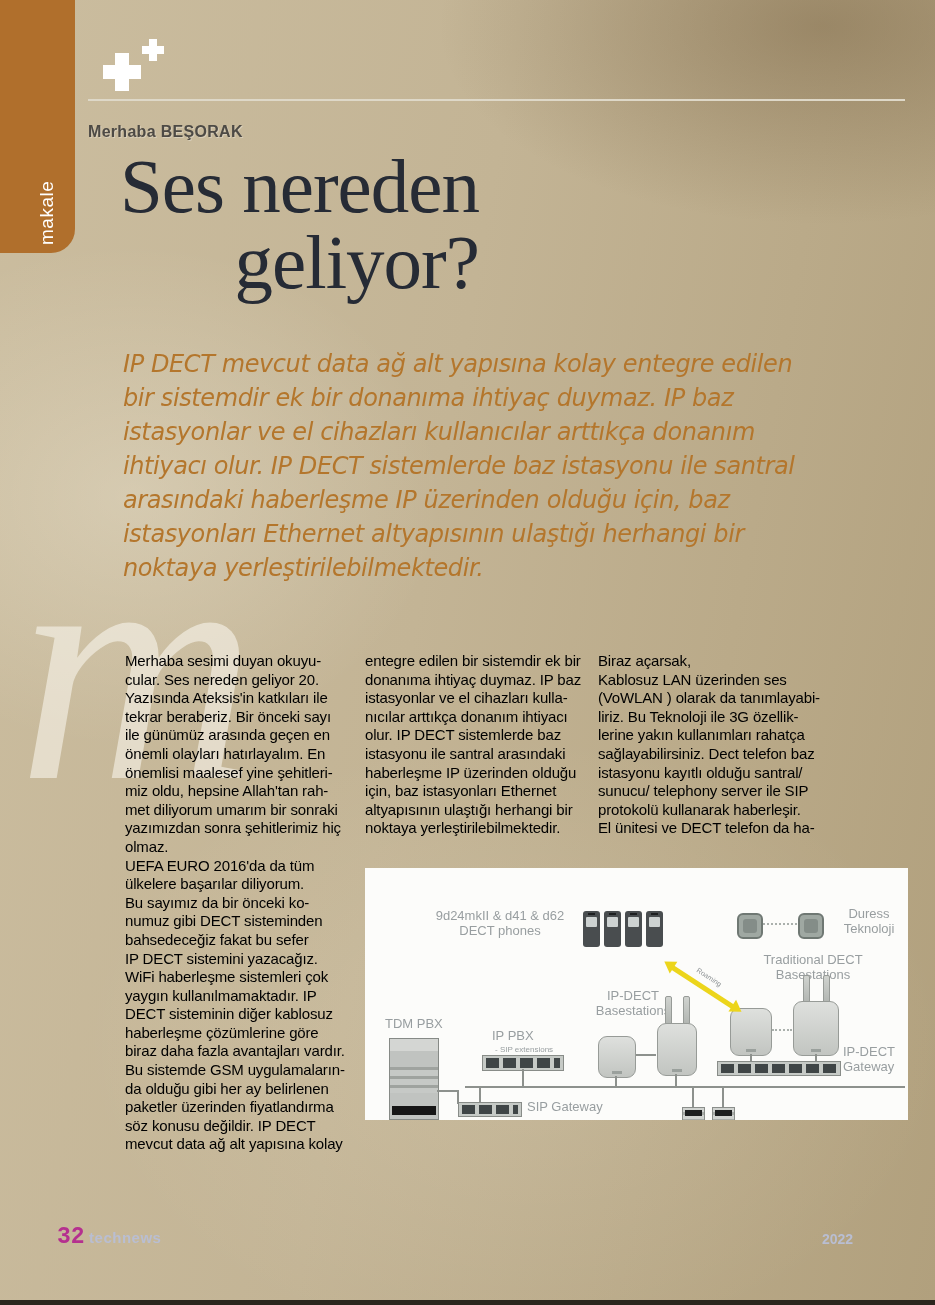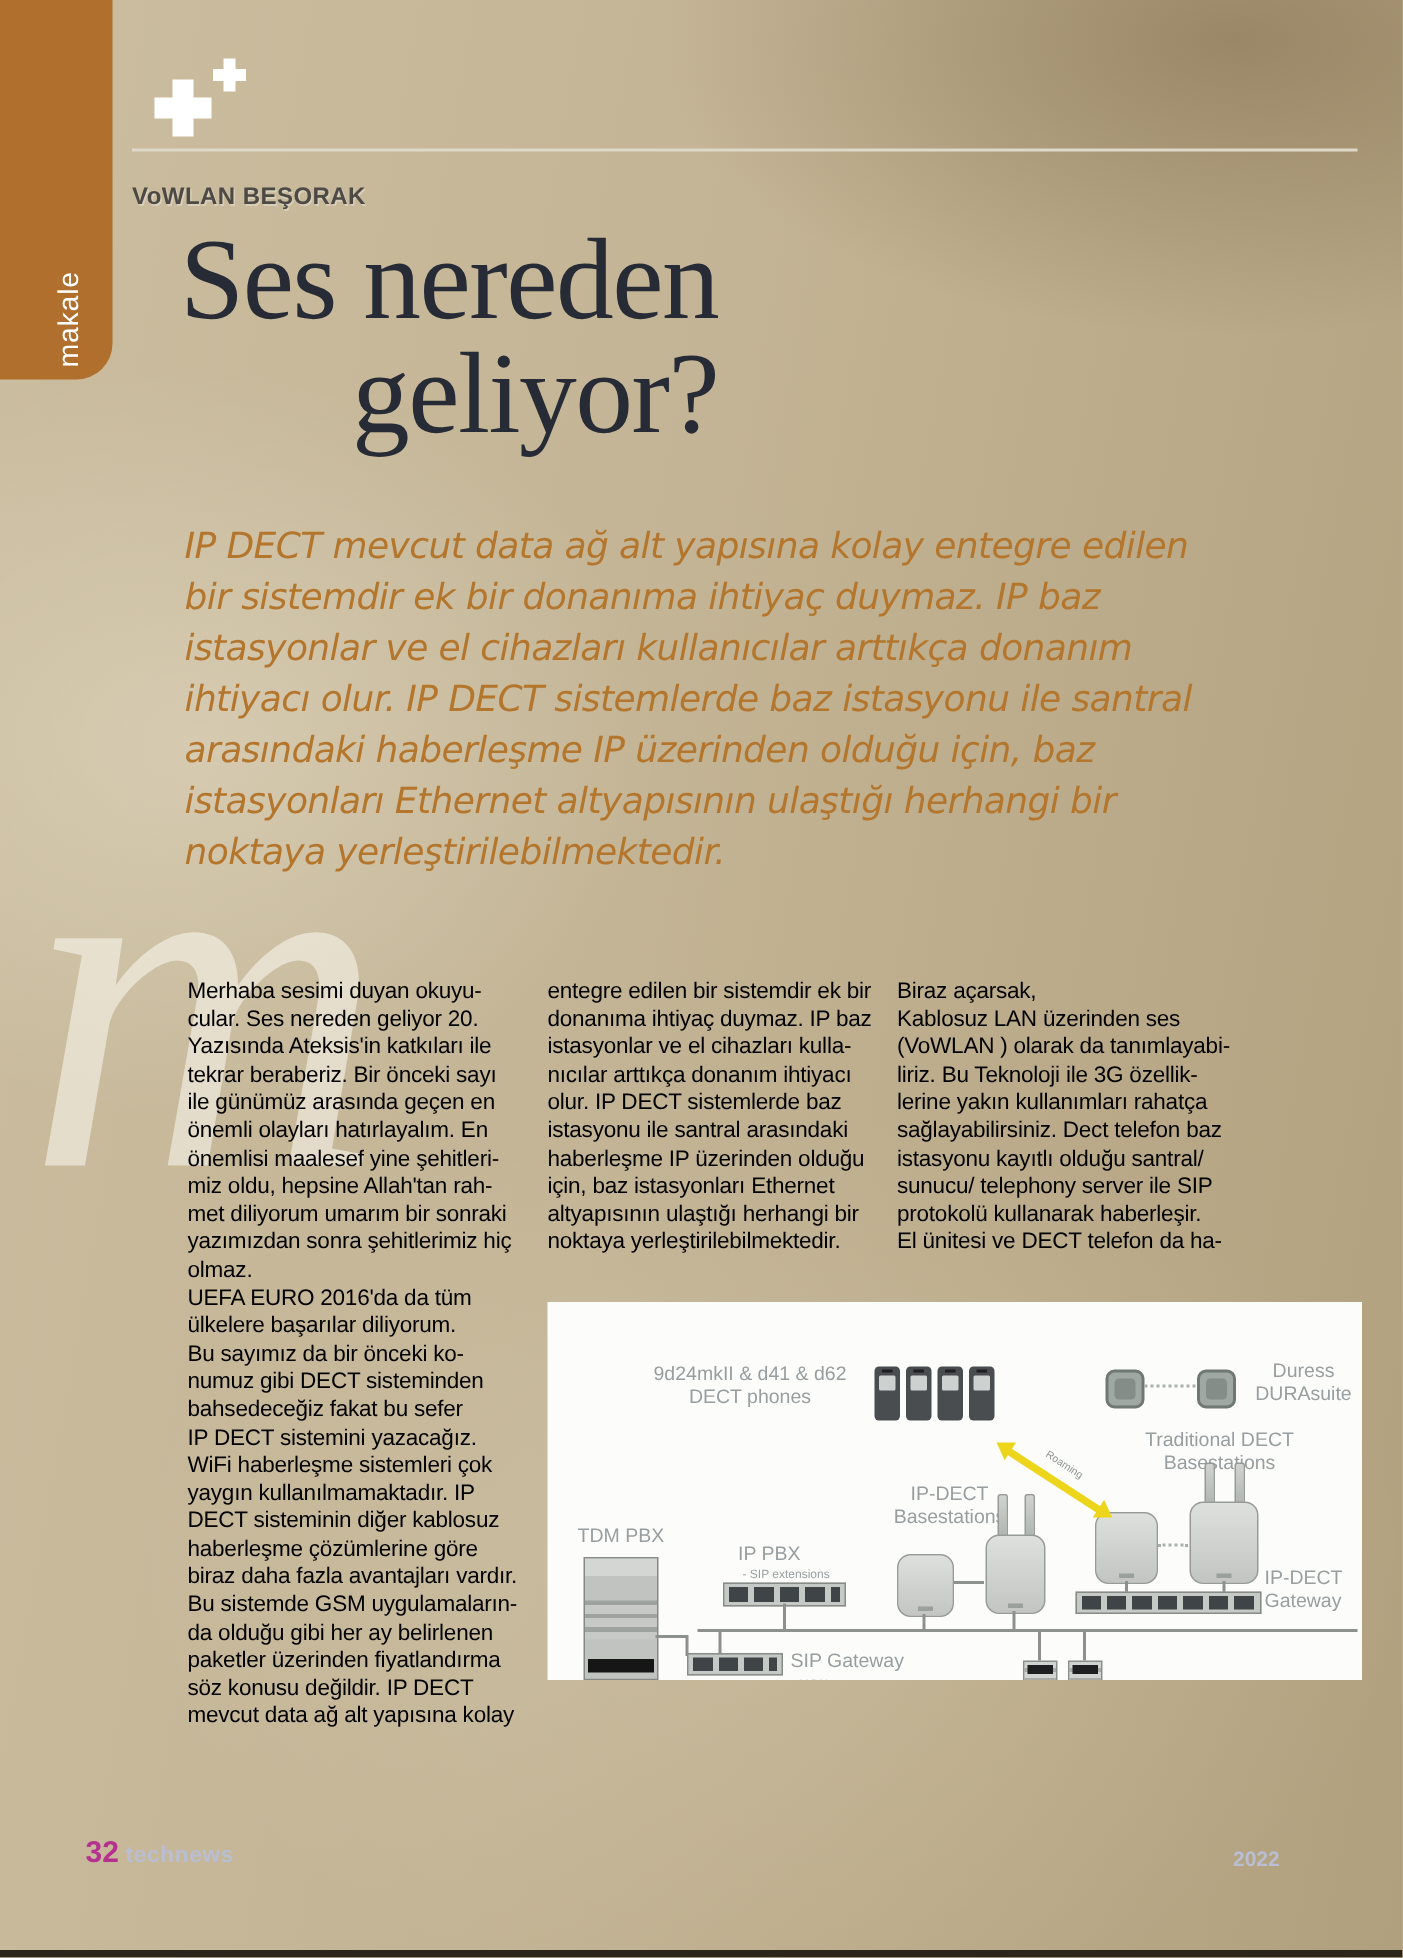--- a/index.html
+++ b/index.html
@@ -90,35 +90,35 @@
   .cabinet::after{content:'';position:absolute;bottom:4px;left:2px;right:2px;height:9px;background:#161616;}
   .cline{position:absolute;background:#8d918d;}
   .dline{position:absolute;border-top:2px dotted #aab0ac;}
   .roam{position:absolute;left:293px;top:106px;width:92px;height:22px;transform:rotate(33deg);}
   .roam .shaft{position:absolute;top:11px;left:8px;right:8px;height:5px;background:#ecd51b;}
   .roam::before{content:'';position:absolute;left:0;top:6px;border-right:11px solid #ecd51b;border-top:7px solid transparent;border-bottom:7px solid transparent;}
   .roam::after{content:'';position:absolute;right:0;top:6px;border-left:11px solid #ecd51b;border-top:7px solid transparent;border-bottom:7px solid transparent;}
   .roam-label{position:absolute;top:-2px;width:100%;text-align:center;font-size:7px;color:#8d9294;}
   
   .footer-left{position:absolute;left:57px;top:1224px;}
-  .page-number{font-family:Liberation Sans, sans-serif;font-size:20px;font-weight:bold;color:#b5308f;}
+  .page-number{font-family:Liberation Mono, monospace;font-size:23px;font-weight:bold;color:#b5308f;}
   .magazine-name{font-size:15px;font-weight:bold;color:#b9bed2;letter-spacing:0.5px;}
   .footer-year{position:absolute;left:822px;top:1231px;font-size:14px;font-weight:bold;color:#b9bed2;}
   .bottom-strip{position:absolute;left:0;bottom:0;width:100%;height:5px;background:#2b251c;}
 </style>
 </head>
 <body>
 
 <div class="section-tab">
   <span class="section-tab-label">makale</span>
 </div>
 <div class="plus plus-big"></div>
 <div class="plus plus-small"></div>
 <div class="header-rule"></div>
-<div class="author">VoWLAN BEŞORAK</div>
+<div class="author">Merhaba BEŞORAK</div>
 <div class="title">Ses nereden
 geliyor?</div>
 <div class="intro">IP DECT mevcut data ağ alt yapısına kolay entegre edilen
 bir sistemdir ek bir donanıma ihtiyaç duymaz. IP baz
 istasyonlar ve el cihazları kullanıcılar arttıkça donanım
 ihtiyacı olur. IP DECT sistemlerde baz istasyonu ile santral
 arasındaki haberleşme IP üzerinden olduğu için, baz
 istasyonları Ethernet altyapısının ulaştığı herhangi bir
 noktaya yerleştirilebilmektedir.</div>
 
@@ -177,21 +177,21 @@
 DECT phones</div>
   <div class="phone" style="left:218px;top:43px;"></div>
   <div class="phone" style="left:239px;top:43px;"></div>
   <div class="phone" style="left:260px;top:43px;"></div>
   <div class="phone" style="left:281px;top:43px;"></div>
 
   <div class="duress" style="left:372px;top:45px;"></div>
   <div class="dline" style="left:398px;top:55px;width:34px;"></div>
   <div class="duress" style="left:433px;top:45px;"></div>
   <div class="dlabel center" style="left:468px;top:38px;width:72px;">Duress
-DURAsuite</div>
+Teknoloji</div>
 
   <div class="dlabel center" style="left:358px;top:84px;width:180px;">Traditional DECT
 Basestations</div>
   <div class="bs" style="left:365px;top:140px;width:40px;height:46px;"></div>
   <div class="dline" style="left:407px;top:161px;width:20px;"></div>
   <div class="ant" style="left:438px;top:107px;"></div>
   <div class="ant" style="left:458px;top:107px;"></div>
   <div class="bs" style="left:428px;top:133px;width:44px;height:53px;"></div>
   <div class="cline" style="left:385px;top:186px;width:1.5px;height:8px;"></div>
   <div class="cline" style="left:450px;top:186px;width:1.5px;height:8px;"></div>

